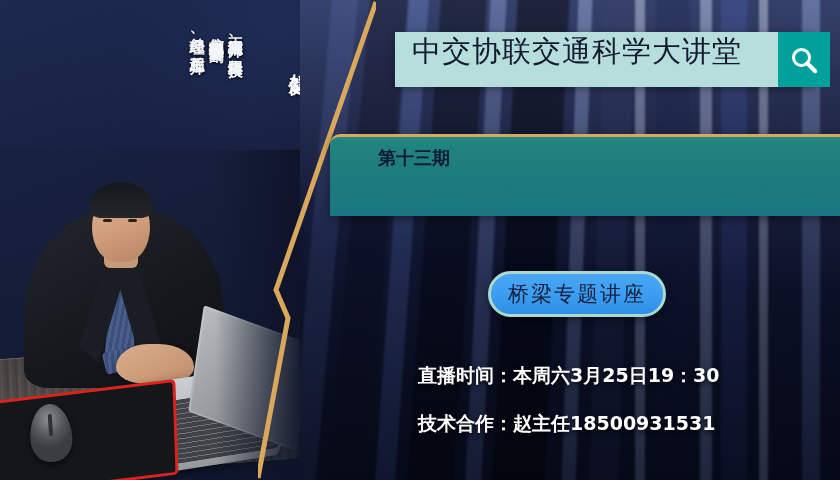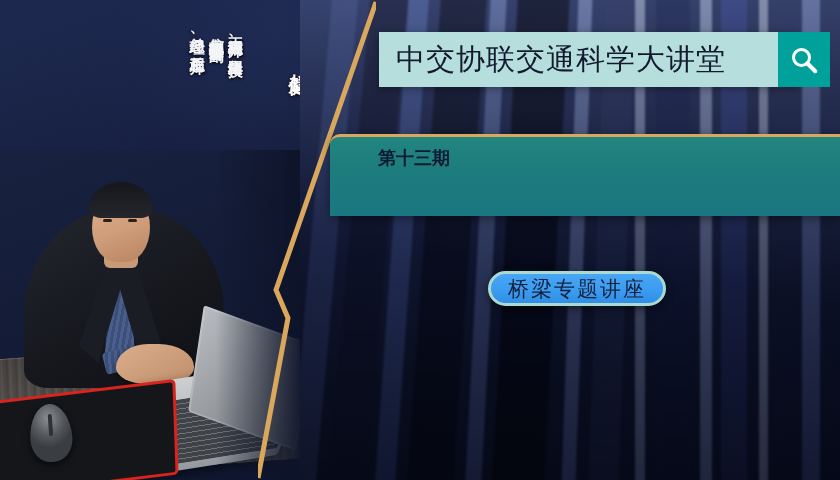--- a/index.html
+++ b/index.html
@@ -140,23 +140,23 @@
   .right-panel{
     position:absolute; left:300px; top:0; width:540px; height:480px;
     overflow:hidden;
     background:linear-gradient(170deg,#2b3a6e 0%,#1b2550 35%,#101838 70%,#0b1130 100%);
   }
   .bldg{ position:absolute; inset:0; }
   .bldg i{ position:absolute; top:-10%; height:120%; display:block; filter:blur(1.2px); }
 
   
   .title-banner{
-    position:absolute; left:379px; top:32px; width:420px; height:55px;
+    position:absolute; left:395px; top:32px; width:420px; height:55px;
     background:#b5dedd;
-    display:flex; align-items:center;
+    display:flex; 
     box-shadow:0 2px 8px rgba(0,0,0,.35);
   }
   .title-text{
     font-size:29px; font-weight:normal; color:#141a2e; letter-spacing:1px;
     padding-left:17px; white-space:nowrap;
     font-family:"DejaVu Sans","Liberation Sans",sans-serif;
   }
   .search-box{
     position:absolute; left:778px; top:32px; width:52px; height:55px;
     background:#00a09b; display:flex; align-items:center; justify-content:center;
@@ -176,21 +176,21 @@
     font-family:"DejaVu Sans","Liberation Sans",sans-serif;
   }
   .sub-line2{
     font-size:22px; font-weight:normal; color:#111c36; margin-left:18px; margin-top:3px;
     letter-spacing:0px; white-space:nowrap;
     font-family:"DejaVu Sans","Liberation Sans",sans-serif;
   }
 
   
   .pill{
-    position:absolute; left:488px; top:271px; width:178px; height:35px;
+    position:absolute; left:488px; top:271px; width:178px; height:46px;
     background:linear-gradient(180deg,#4aa6f5 0%,#3b9cf0 55%,#2f8fe6 100%);
     border:3px solid #a9d9cf; border-radius:24px;
     display:flex; align-items:center; justify-content:center;
     box-shadow:0 3px 9px rgba(0,0,0,.45);
   }
   .pill span{
     font-size:21px; font-weight:normal; color:#13203c; letter-spacing:2px;
     font-family:"DejaVu Sans","Liberation Sans",sans-serif;
   }
 
@@ -278,14 +278,18 @@
   </div>
 
   <div class="sub-banner">
     <div class="sub-line1">第十三期</div>
   </div>
 
   <div class="pill">
     <span>桥梁专题讲座</span>
   </div>
 
+  <div class="info">
+    <div>直播时间：本周六3月25日19：30</div>
+    <div>技术合作：赵主任18500931531</div>
+  </div>
 
 </div>
 
 </body></html>

